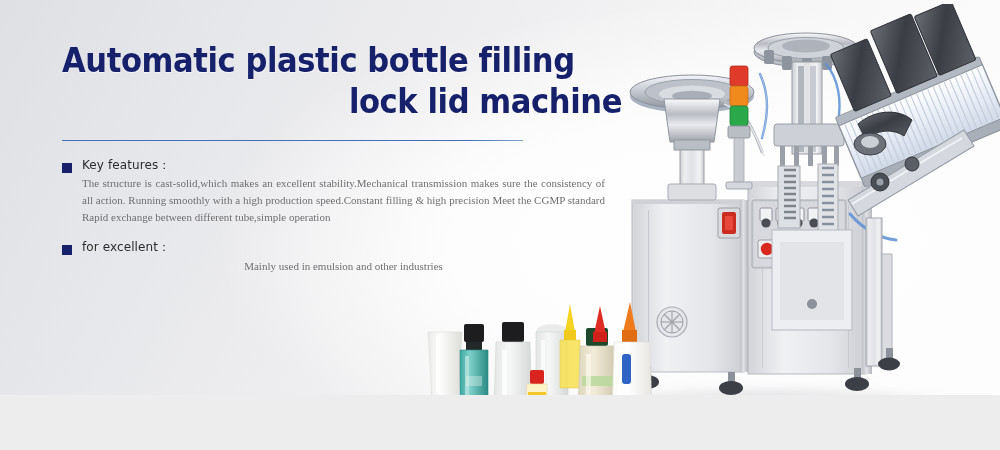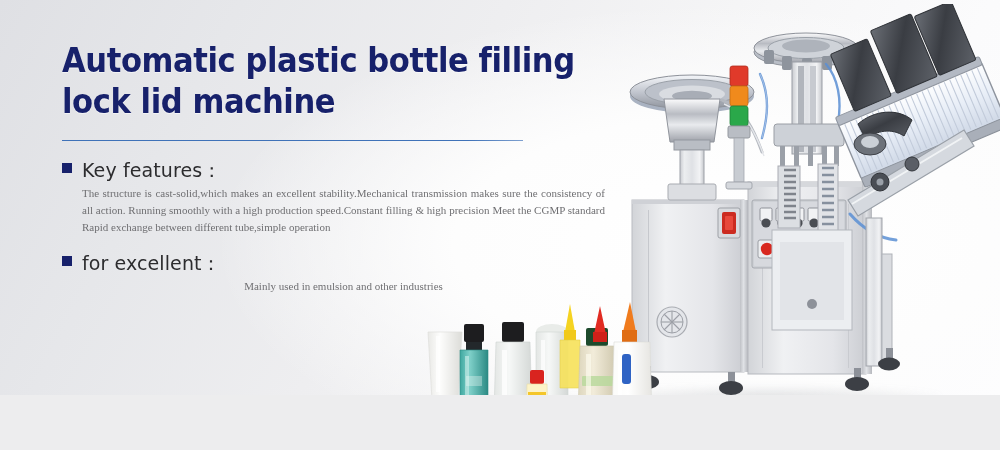--- a/index.html
+++ b/index.html
@@ -17,34 +17,34 @@
 
   
   .copy{position:absolute;left:62px;top:40px;width:560px;}
   .title{
     margin:0;
     font-family:"DejaVu Sans Condensed","Liberation Sans",sans-serif;
     font-weight:700;font-size:34px;line-height:1.22;
     letter-spacing:-0.4px;color:#17216b;
     text-shadow:0 1px 0 rgba(255,255,255,.55);
   }
-  .title .l2{display:block;}
+  .title .l2{display:block;text-align:right;}
   .rule{
     margin-top:17px;width:461px;height:1px;
     background:linear-gradient(90deg,#3f72b8 0%,#3f72b8 88%,#7ea0cf 100%);
   }
 
   .block{margin-top:16px;}
   .block.second{margin-top:14px;}
   .head{display:flex;align-items:flex-start;gap:10px;}
   .sq{
     width:10px;height:10px;background:#17216b;flex:0 0 10px;margin-top:6px;
   }
   .head-label{
-    font-size:19px;color:#2c2c2e;line-height:1.45;letter-spacing:.1px;
+    font-size:12px;color:#2c2c2e;line-height:1.45;letter-spacing:.1px;
     font-family:"DejaVu Sans","Liberation Sans",sans-serif;
   }
   .para{
     margin:1px 0 0 20px;width:523px;
     font-size:11px;line-height:1.52;color:#6f6f72;
     text-align:justify;text-justify:inter-word;
     font-family:Liberation Serif, serif;
   }
   .para.nojust{text-align:center;}
 

